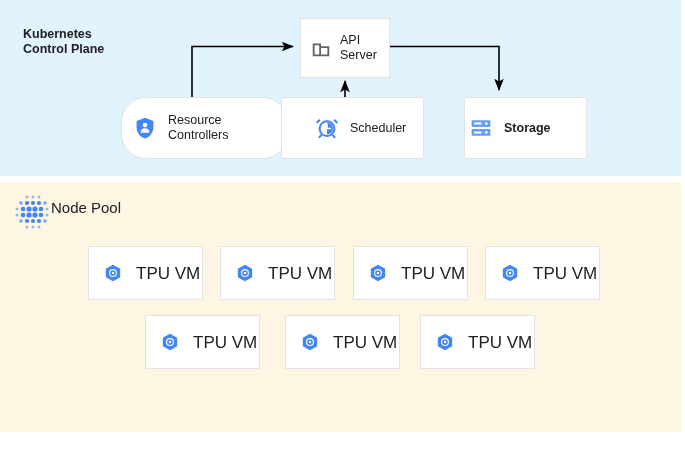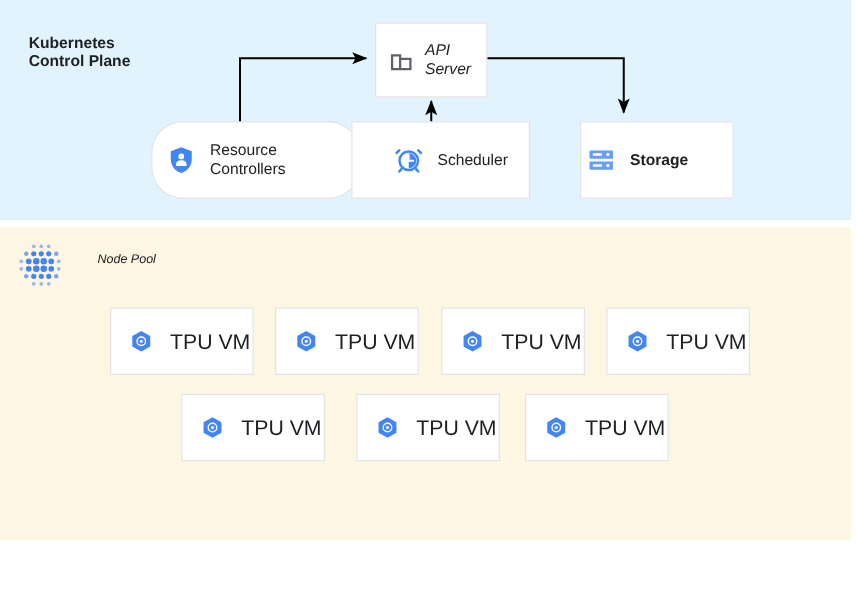--- a/index.html
+++ b/index.html
@@ -42,24 +42,23 @@
     line-height: 15px;
     color: #202124;
     white-space: pre-line;
   }
   #control-plane-title {
     left: 23px;
     top: 27px;
     font-weight: bold;
   }
   #node-pool-title {
-    left: 78px;
+    left: 51px;
     top: 200px;
-    font-size: 10px;
-    font-style: italic;
+    font-size: 15px;
   }
 
   
   #node-pool-icon {
     position: absolute;
     left: 12px;
     top: 191px;
     width: 42px;
     height: 42px;
   }
@@ -82,21 +81,20 @@
     font-size: 12.5px;
     line-height: 15px;
     color: #202124;
     white-space: pre-line;
   }
 
   
   #api-server-card {
     left: 300px; top: 18px; width: 90px; height: 60px;
     padding-left: 9px;
-    font-style: italic;
   }
   #api-server-card .card-icon { width: 22px; height: 22px; margin-right: 8px; }
 
   #resource-controllers-card {
     left: 121px; top: 97px; width: 167px; height: 62px;
     padding-left: 11px;
     border-radius: 25px;
   }
   #resource-controllers-card .card-icon { width: 24px; height: 24px; margin-right: 11px; }
 

